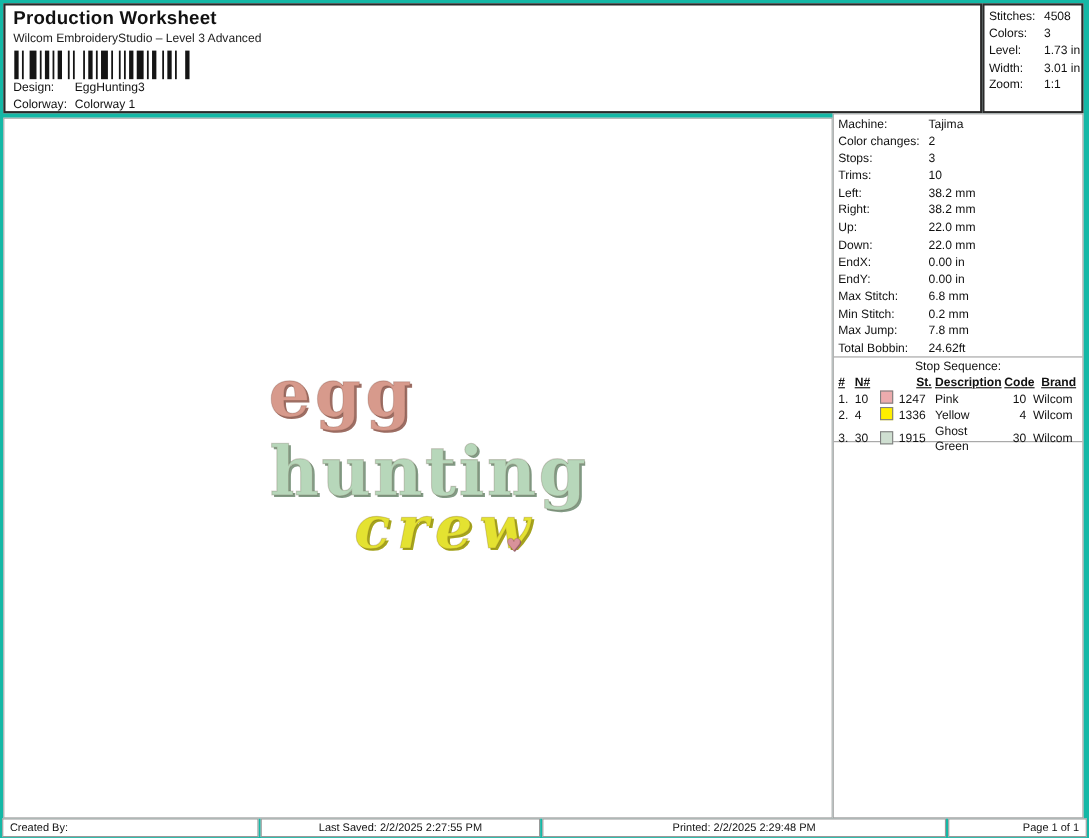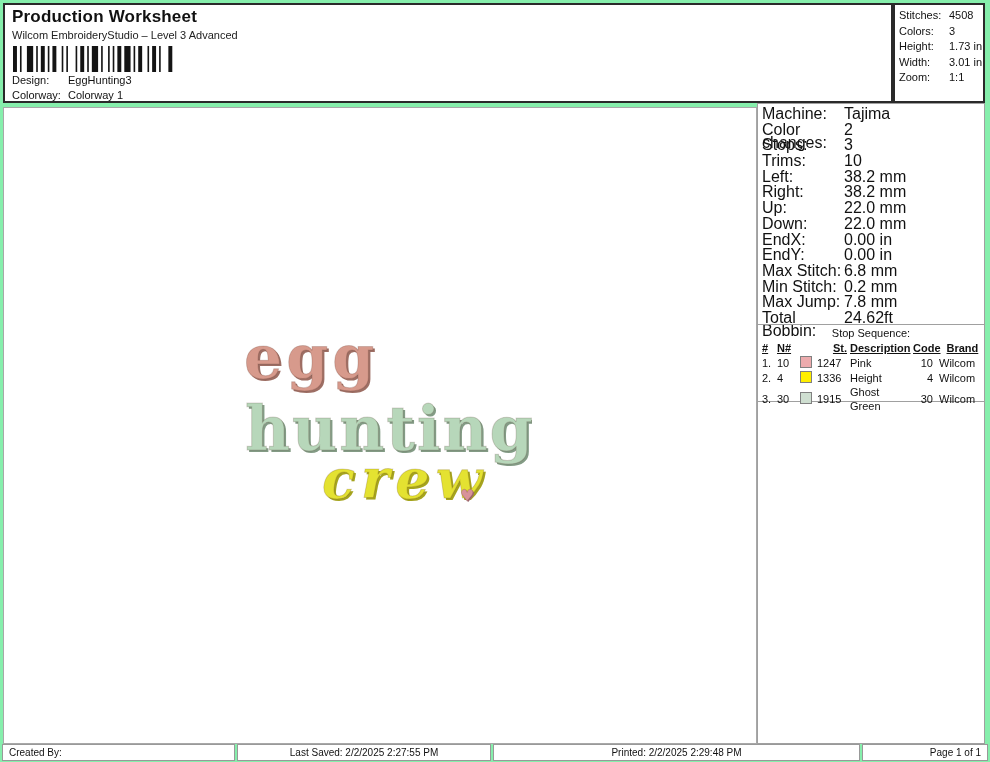--- a/index.html
+++ b/index.html
@@ -1,17 +1,17 @@
 <!DOCTYPE html>
 <html style="--egg: #d79a8c; --hunting: #b7d7ba; --crew: #e4e231; --heart: #d8929a;"><head>
 <meta charset="utf-8">
 <style>
   html,body{margin:0;padding:0;background:#fff;}
   body{font-family:"Liberation Sans",sans-serif;color:#111;}
-  .page{position:relative;width:990px;height:762px;background:#86efac;overflow:hidden;}
+  .page{position:relative;width:990px;height:762px;background:#14b8a6;overflow:hidden;}
   .abs{position:absolute;box-sizing:border-box;background:#fff;}
 
   
   .hdr-box{left:3px;top:3px;width:890px;height:100px;border:2px solid #2a2a2a;}
   .title{position:absolute;left:7px;top:2px;font-size:17px;font-weight:bold;letter-spacing:.2px;}
   .subtitle{position:absolute;left:7px;top:24px;font-size:11px;color:#222;}
   .barcode{position:absolute;left:7px;top:40px;}
   .kv{position:absolute;left:7px;font-size:11px;}
   .kv .k{display:inline-block;width:56px;}
   .kv-design{top:69px;}
@@ -22,21 +22,21 @@
   .srow{display:flex;font-size:11px;height:15.5px;line-height:13px;}
   .srow .k{width:50px;}
   .srow .v{flex:1;}
 
   
   .main-area{left:3px;top:107px;width:754px;height:637px;border:1px solid #a8a8a8;}
 
   
   .right-panel{left:757px;top:103px;width:228px;height:641px;border:1px solid #a0a0a0;}
   .machine{padding-top:3px;}
-  .mrow{display:flex;font-size:16px;height:15.7px;line-height:13.5px;}
+  .mrow{display:flex;font-size:11px;height:15.7px;line-height:13.5px;}
   .mrow .k{width:82px;padding-left:4px;}
   .mrow .v{flex:1;}
 
   .stopseq{position:absolute;left:0;top:220px;width:100%;border-top:1px solid #a0a0a0;font-size:11px;}
   .ss-title{height:14px;line-height:14px;padding:1px 4px 0 4px;text-align:center;}
   .ss-grid{display:grid;grid-template-columns:15px 23px 17px 33px 1fr 32px 46px;padding:0 3px 0 4px;height:15px;line-height:14px;align-items:center;}
   .ss-head span{font-weight:bold;text-decoration:underline;}
   .c-st{text-align:left;}
   .ss-head .c-st{text-align:right;padding-right:3px;}
   .c-code{text-align:right;padding-right:2px;}
@@ -109,21 +109,21 @@
         <span class="k">Stitches:</span>
         <span class="v">4508</span>
       </div>
 
       <div class="srow">
         <span class="k">Colors:</span>
         <span class="v">3</span>
       </div>
 
       <div class="srow">
-        <span class="k">Height:</span>
+        <span class="k">Level:</span>
         <span class="v">1.73 in</span>
       </div>
 
       <div class="srow">
         <span class="k">Width:</span>
         <span class="v">3.01 in</span>
       </div>
 
       <div class="srow">
         <span class="k">Zoom:</span>
@@ -247,21 +247,21 @@
             <span class="c-desc">Pink</span>
             <span class="c-code">10</span>
             <span class="c-brand">Wilcom</span>
           </div>
 
           <div class="ss-grid ss-row">
             <span class="c-num">2.</span>
             <span class="c-n">4</span>
             <span class="c-sw"><span class="swatch" style="background: rgb(255, 239, 0);"></span></span>
             <span class="c-st">1336</span>
-            <span class="c-desc">Height</span>
+            <span class="c-desc">Yellow</span>
             <span class="c-code">4</span>
             <span class="c-brand">Wilcom</span>
           </div>
 
           <div class="ss-grid ss-row">
             <span class="c-num">3.</span>
             <span class="c-n">30</span>
             <span class="c-sw"><span class="swatch" style="background: rgb(207, 223, 209);"></span></span>
             <span class="c-st">1915</span>
             <span class="c-desc">Ghost Green</span>

